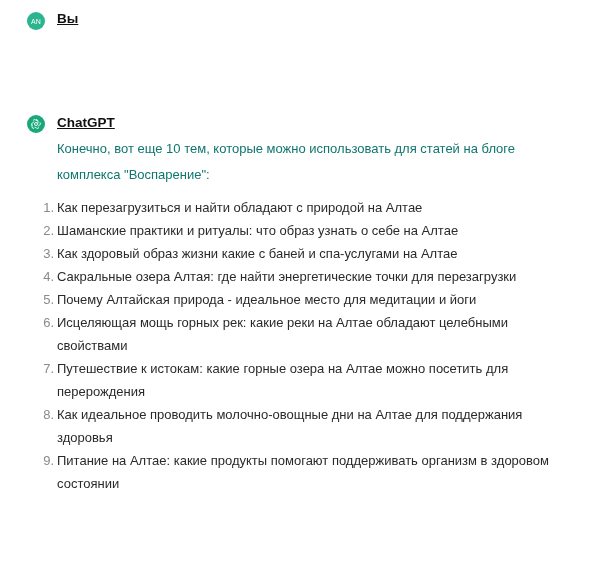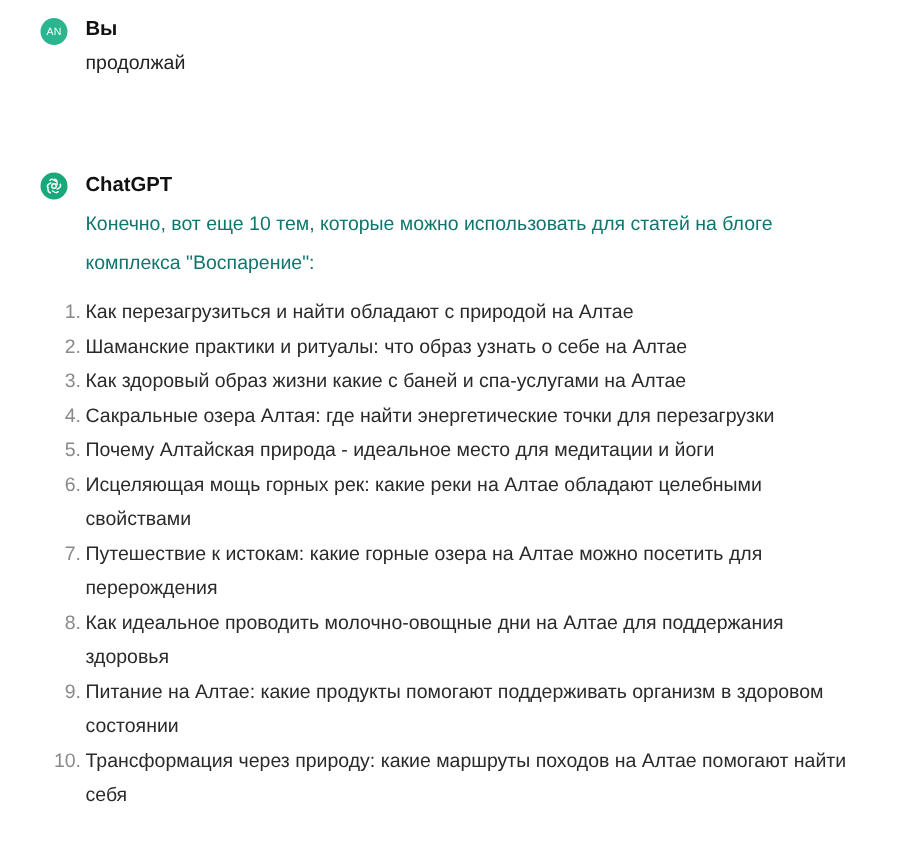--- a/index.html
+++ b/index.html
@@ -13,21 +13,21 @@
   .msg-bot { top: 112px; }
   .avatar {
     position: absolute; left: 27px; width: 18px; height: 18px; border-radius: 50%;
     display: flex; align-items: center; justify-content: center;
     color: #fff; font-size: 7px; letter-spacing: 0.2px;
   }
   .avatar-user { background: #2bb58f; top: 4px; }
   .avatar-bot { background: #19a87a; top: 3px; }
   .author {
     position: absolute; left: 57px; top: 3px;
-    font-weight: bold; font-size: 13.5px; color: #111;
+    font-weight: bold; font-size: 13.5px; color: #111; text-decoration: underline;
   }
   .user-text {
     position: absolute; left: 57px; top: 24px;
     font-size: 13px; line-height: 20px; color: #222;
   }
   .bot-intro {
     position: absolute; left: 57px; top: 24px; width: 520px;
     font-size: 13px; line-height: 26px; color: #0f766e;
   }
   .topics {
@@ -46,21 +46,20 @@
 </style>
 </head>
 <body>
 
 <div class="msg msg-user">
   <div class="avatar avatar-user">
     <span>AN</span>
   </div>
   <div class="author">Вы</div>
   <div class="user-text">
-    <div>продолжай</div>
   </div>
 </div>
 
 <div class="msg msg-bot">
   <div class="avatar avatar-bot">
     <svg width="12" height="12" viewBox="0 0 24 24" fill="none" stroke="#fff" stroke-width="1.8">
       <circle cx="12" cy="12" r="3"></circle>
       <path d="M12 3 a4 4 0 0 1 4 4 v4"></path>
       <path d="M20 9 a4 4 0 0 1 -1 5.5 l-3.5 2"></path>
       <path d="M18 19 a4 4 0 0 1 -5.5 1 l-3.5 -2"></path>
@@ -102,18 +101,14 @@
       <span class="txt">Путешествие к истокам: какие горные озера на Алтае можно посетить для перерождения</span>
     </li>
     <li class="topic wrap">
       <span class="num">8.</span>
       <span class="txt">Как идеальное проводить молочно-овощные дни на Алтае для поддержания здоровья</span>
     </li>
     <li class="topic wrap">
       <span class="num">9.</span>
       <span class="txt">Питание на Алтае: какие продукты помогают поддерживать организм в здоровом состоянии</span>
     </li>
-    <li class="topic wrap">
-      <span class="num">10.</span>
-      <span class="txt">Трансформация через природу: какие маршруты походов на Алтае помогают найти себя</span>
-    </li>
   </ol>
 </div>
 
 </body></html>

